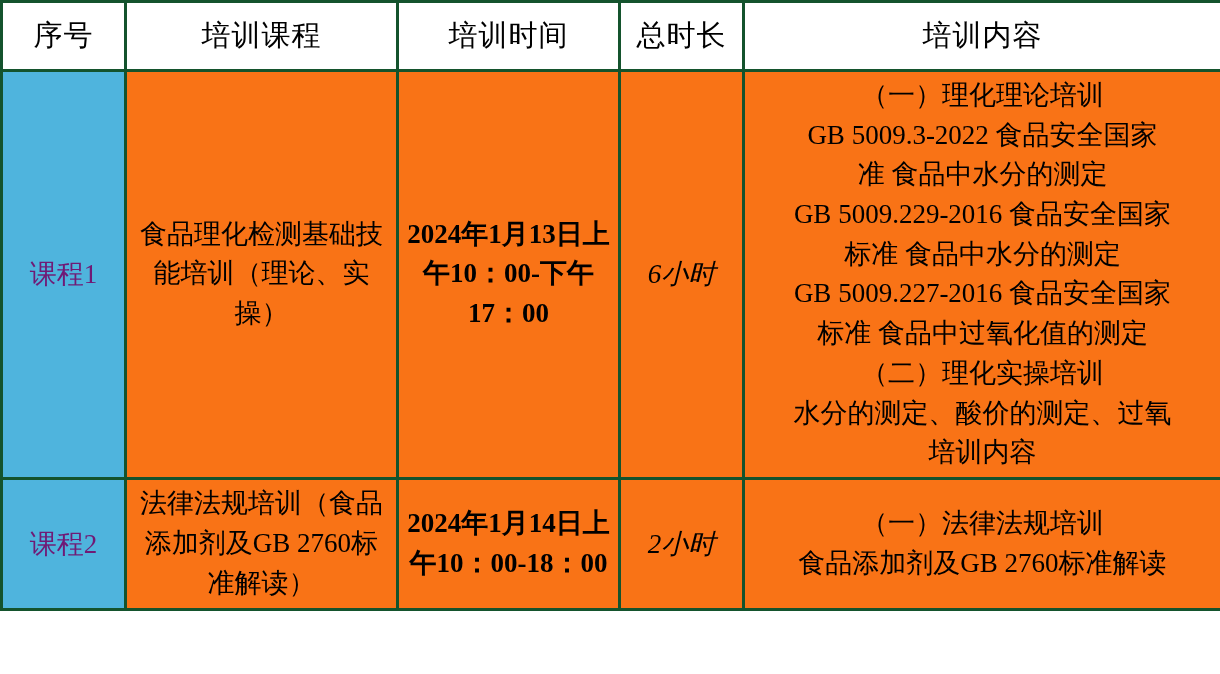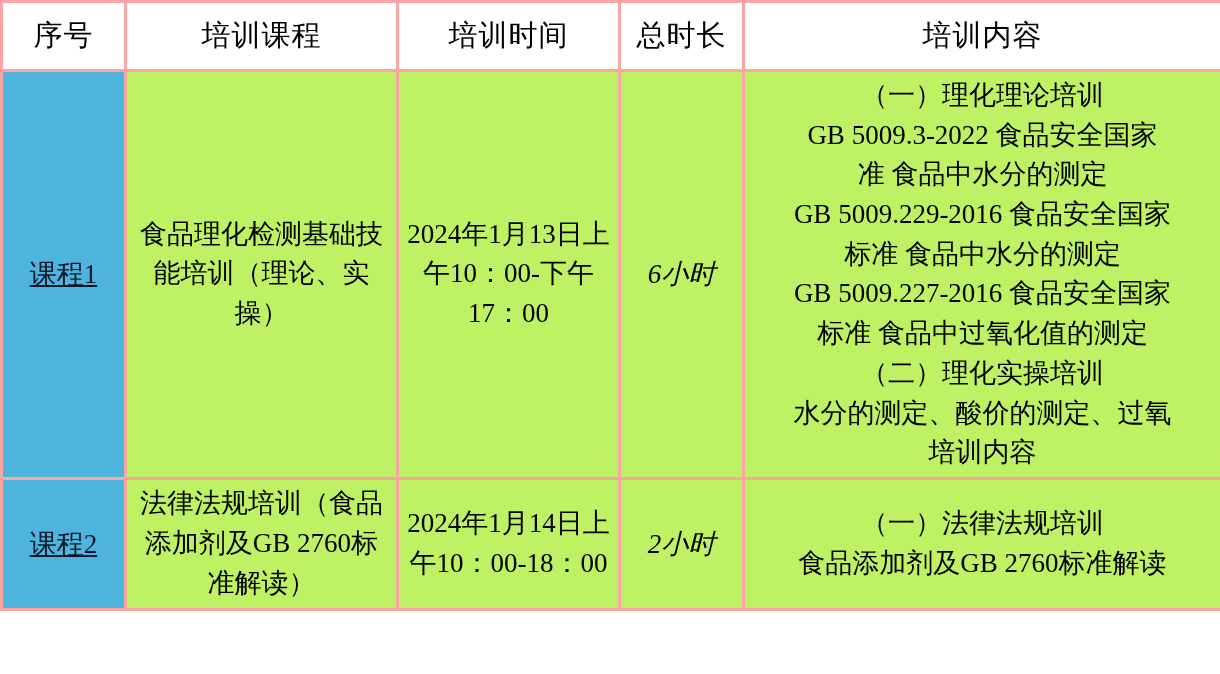--- a/index.html
+++ b/index.html
@@ -16,21 +16,21 @@
   .table-wrap {
     width: 1220px;
   }
   table.training-table {
     border-collapse: collapse;
     table-layout: fixed;
     width: 1220px;
   }
   table.training-table td,
   table.training-table th {
-    border: 3px solid #fca5a5;
+    border: 3px solid #14532d;
     padding: 4px 6px;
     text-align: center;
     vertical-align: middle;
     color: #000000;
     font-weight: normal;
   }
   
   col.c0 { width: 124px; }
   col.c1 { width: 272px; }
   col.c2 { width: 222px; }
@@ -43,35 +43,35 @@
     font-size: 29px;
     font-weight: bold;
     letter-spacing: 1px;
     height: 58px;
     line-height: 1.15;
     padding: 6px 4px;
   }
 
   
   tbody td {
-    background: #bef264;
+    background: #f97316;
     font-size: 27px;
     line-height: 1.42;
   }
   tbody td.idx {
     background: #4fb4dd;
-    color: #0f172a;
+    color: #701a75;
     font-size: 27px;
-    text-decoration: underline;
   }
   tbody td.course {
     line-height: 1.48;
   }
   tbody td.time {
     line-height: 1.48;
+    font-weight: bold;
   }
   tbody td.duration {
     white-space: nowrap;
     font-style: italic;
   }
   tbody td.content {
     line-height: 1.47;
   }
   .content-line {
     display: block;

